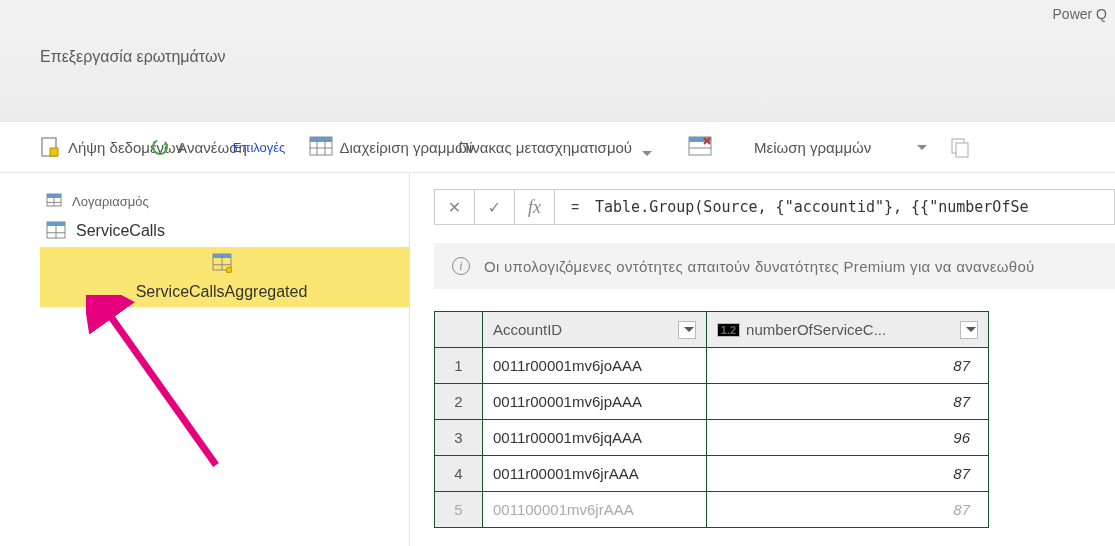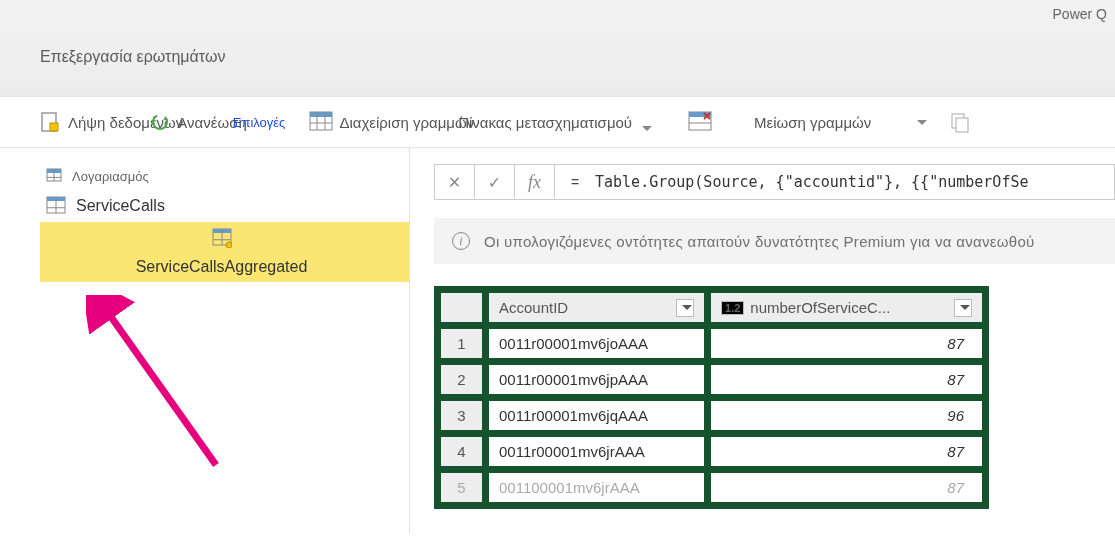--- a/index.html
+++ b/index.html
@@ -8,21 +8,21 @@
       font-size: 14px;
       color: #333;
       background: #fff;
       width: 1115px;
       height: 546px;
       overflow: hidden;
       position: relative;
     }
     .header {
       background: linear-gradient(to bottom, #f2f2f2, #ececec);
-      height: 97px;
+      height: 122px;
       padding: 0 40px;
       border-bottom: 1px solid #e5e5e5;
       position: relative;
     }
     .app-brand {
       position: absolute;
       right: 8px;
       top: 6px;
       font-size: 14px;
       color: #666;
@@ -150,21 +150,21 @@
       color: #888;
       font-style: italic;
       font-family: Georgia, serif;
       flex-shrink: 0;
     }
     .data-table {
       border-collapse: collapse;
       width: 555px;
     }
     .data-table th, .data-table td {
-      border: 7px solid #14532d;
+      border: 1px solid #14532d;
       text-align: left;
       font-size: 15px;
       height: 36px;
       padding: 0 10px;
     }
     .data-table th {
       background: #ededed;
       font-weight: 400;
       color: #555;
       position: relative;

